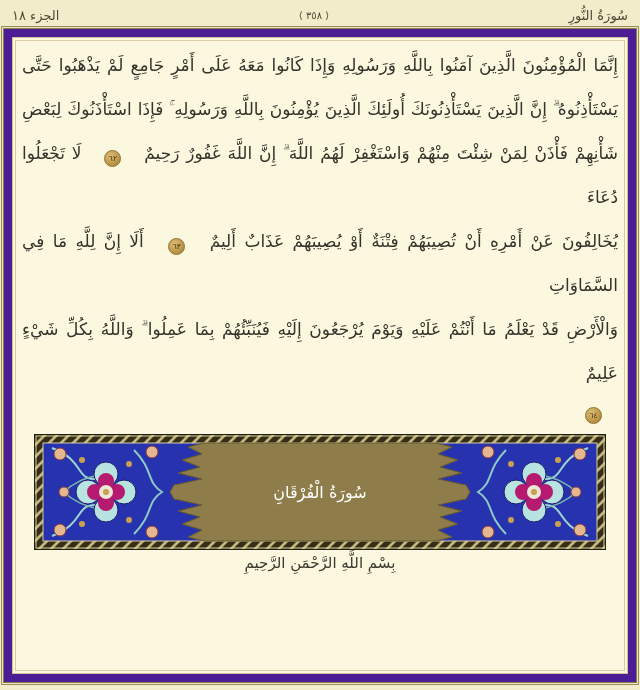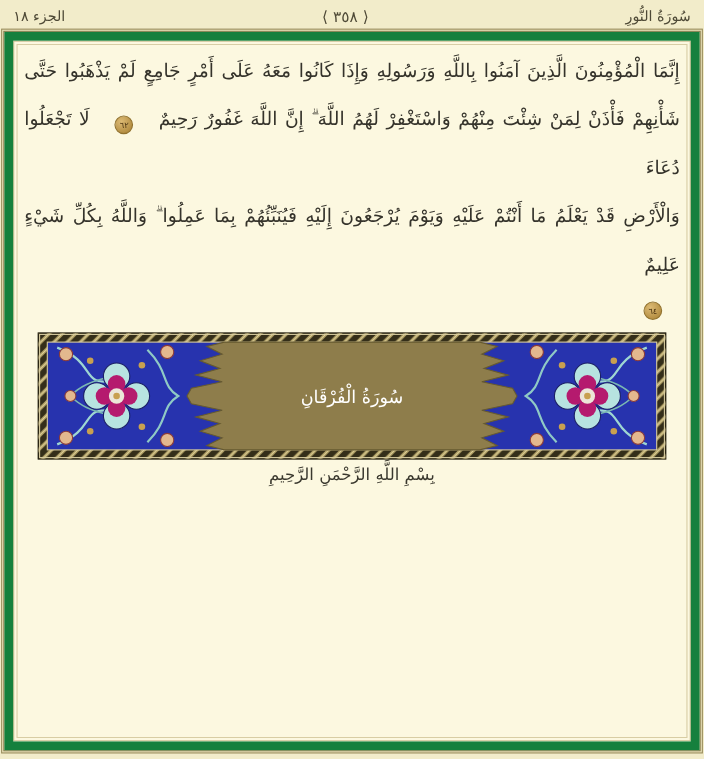--- a/index.html
+++ b/index.html
@@ -9,26 +9,26 @@
     font-family:"DejaVu Sans",sans-serif;
     color:#35332b;
   }
   
   .header{
     position:absolute;top:0;left:0;right:0;height:27px;
     display:flex;justify-content:space-between;align-items:center;
     padding:2px 12px 0;direction:rtl;
     font-size:13px;color:#4e4936;
   }
-  .header .center{font-size:14px;letter-spacing:1px;}
+  .header .center{font-size:10px;letter-spacing:1px;}
   
   .frame{
     position:absolute;left:4px;right:4px;top:29px;bottom:8px;
     background:#fcf8e0;
-    border:8px solid #15803d;
+    border:8px solid #4c1d95;
     box-shadow:
       inset 0 0 0 1px #cdc195,
       inset 0 0 0 3px #fcf8e0,
       inset 0 0 0 4px #d8cda4,
       0 0 0 1px #8b7e4e,
       0 0 0 2px #ece4bd,
       0 0 0 3px #9a8d5c;
     text-decoration: underline;
   }
   .content{
@@ -76,21 +76,23 @@
   <span>سُورَةُ النُّورِ</span>
   <span class="center">⟨ ٣٥٨ ⟩</span>
   <span>الجزء ١٨</span>
 </div>
 
 <div class="frame">
   <div class="content">
 
     <div class="qblock">
         <div class="qline"><span>إِنَّمَا الْمُؤْمِنُونَ الَّذِينَ آمَنُوا بِاللَّهِ وَرَسُولِهِ وَإِذَا كَانُوا مَعَهُ عَلَى أَمْرٍ جَامِعٍ لَمْ يَذْهَبُوا حَتَّى</span> </div>
+        <div class="qline"><span>يَسْتَأْذِنُوهُ ۗ إِنَّ الَّذِينَ يَسْتَأْذِنُونَكَ أُولَئِكَ الَّذِينَ يُؤْمِنُونَ بِاللَّهِ وَرَسُولِهِ ۚ فَإِذَا اسْتَأْذَنُوكَ لِبَعْضِ</span> </div>
         <div class="qline"><span>شَأْنِهِمْ فَأْذَنْ لِمَنْ شِئْتَ مِنْهُمْ وَاسْتَغْفِرْ لَهُمُ اللَّهَ ۗ إِنَّ اللَّهَ غَفُورٌ رَحِيمٌ</span> <span class="ayah-marker">٦٢</span> <span>لَا تَجْعَلُوا دُعَاءَ</span> </div>
+        <div class="qline"><span>يُخَالِفُونَ عَنْ أَمْرِهِ أَنْ تُصِيبَهُمْ فِتْنَةٌ أَوْ يُصِيبَهُمْ عَذَابٌ أَلِيمٌ</span> <span class="ayah-marker">٦٣</span> <span>أَلَا إِنَّ لِلَّهِ مَا فِي السَّمَاوَاتِ</span> </div>
         <div class="qline"><span>وَالْأَرْضِ قَدْ يَعْلَمُ مَا أَنْتُمْ عَلَيْهِ وَيَوْمَ يُرْجَعُونَ إِلَيْهِ فَيُنَبِّئُهُمْ بِمَا عَمِلُوا ۗ وَاللَّهُ بِكُلِّ شَيْءٍ عَلِيمٌ</span> </div>
         <div class="qline single"><span class="ayah-marker">٦٤</span> </div>
       </div>
 
     <div class="banner">
       <svg width="572" height="116" viewBox="0 0 572 116">
         <defs>
           <pattern id="braid" width="12" height="12" patternUnits="userSpaceOnUse">
             <rect width="12" height="12" fill="#342e19"></rect>
             <path d="M0,12 L12,0" stroke="#b7a66a" stroke-width="3"></path>

